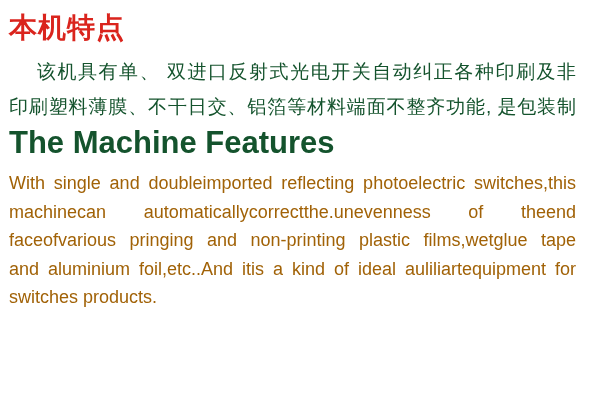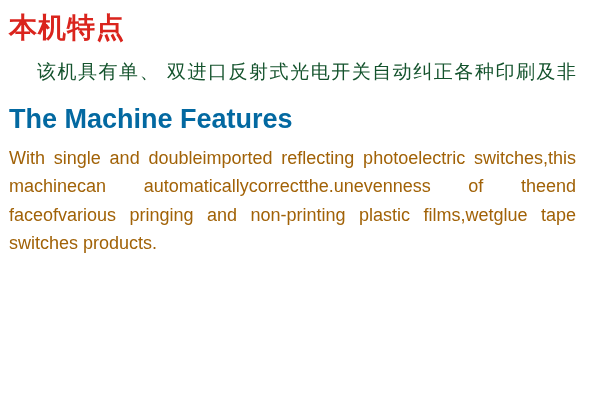--- a/index.html
+++ b/index.html
@@ -24,25 +24,25 @@
     font-weight: bold;
     color: #da241d;
     letter-spacing: 1px;
   }
   .cn-body {
     font-size: 19px;
     line-height: 35px;
     color: #14532d;
   }
   .en-title {
-    margin: 14px 0 8px 0;
-    font-size: 27px;
+    margin: 0 0 8px 0;
+    font-size: 31px;
     line-height: 1.2;
     font-weight: bold;
-    color: #0369a1;
+    color: #14532d;
   }
   .en-body {
     font-size: 18px;
     line-height: 28.5px;
     color: #a16207;
   }
   .jline {
     text-align: justify;
     text-align-last: justify;
   }
@@ -56,24 +56,26 @@
 </style>
 </head>
 <body>
 
 <div class="page">
 
   <h1 class="cn-title">本机特点</h1>
 
   <div class="cn-body">
     <div class="jline indent">该机具有单、 双进口反射式光电开关自动纠正各种印刷及非</div>
+    <div class="jline">印刷塑料薄膜、不干日交、铝箔等材料端面不整齐功能, 是包装制</div>
   </div>
 
   <h2 class="en-title">The Machine Features</h2>
 
   <div class="en-body">
     <div class="jline">With single and doubleimported reflecting photoelectric switches,this</div>
     <div class="jline">machinecan automaticallycorrectthe.unevenness of theend</div>
     <div class="jline">faceofvarious pringing and non-printing plastic films,wetglue tape</div>
+    <div class="jline">and aluminium foil,etc..And itis a kind of ideal auliliartequipment for</div>
     <div class="lline">switches products.</div>
   </div>
 
 </div>
 
 </body></html>

